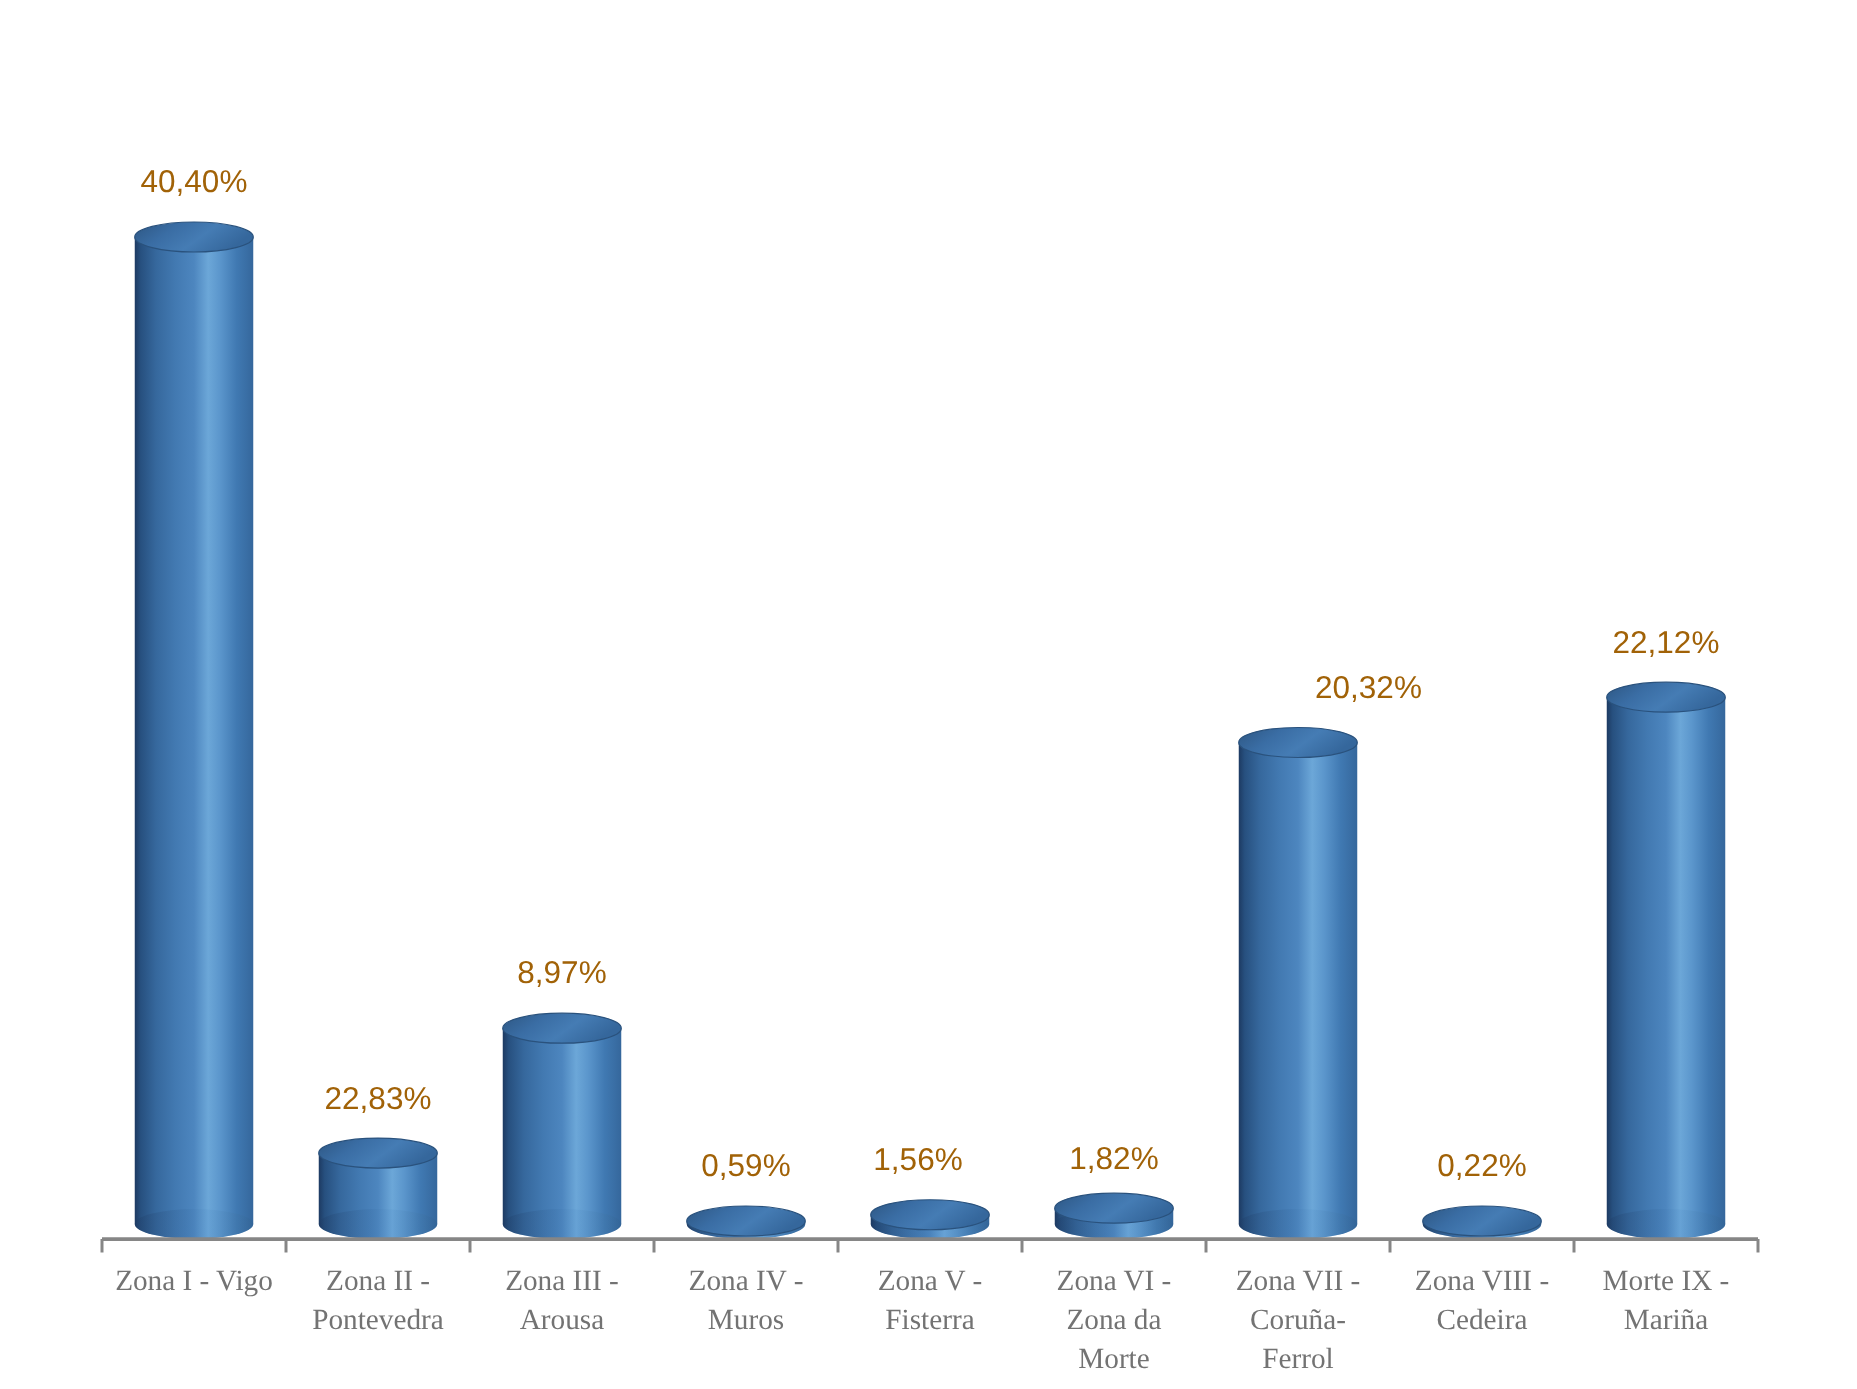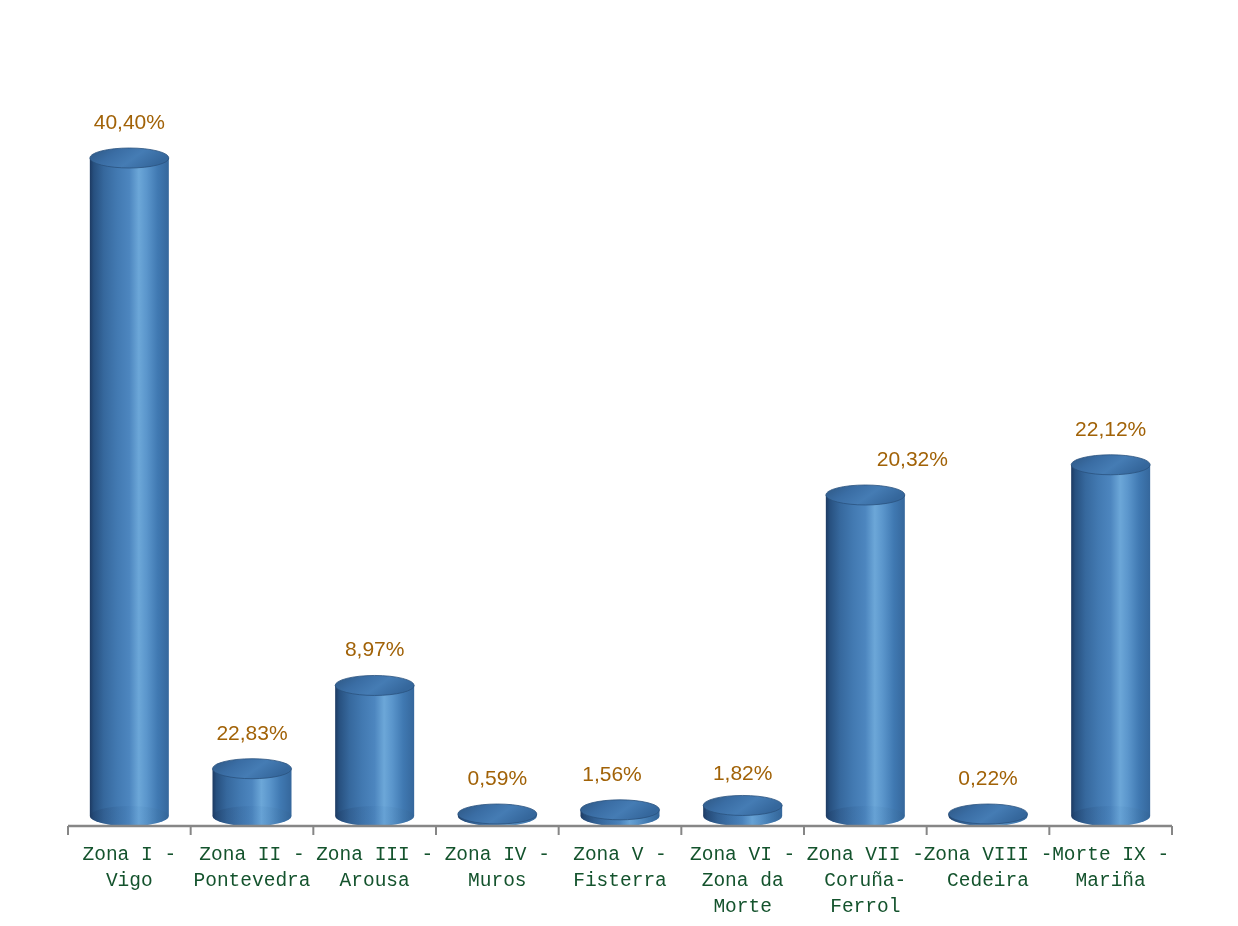--- a/index.html
+++ b/index.html
@@ -31,23 +31,23 @@
     font-family: "Liberation Sans", sans-serif;
     font-size: 21px;
     color: #a16207;
     text-align: center;
     white-space: nowrap;
     transform: translateX(-50%);
     letter-spacing: 0px;
   }
   .cat-label {
     position: absolute;
-    font-family: Liberation Mono, monospace;
+    font-family: Liberation Serif, serif;
     font-size: 19.5px;
-    color: #14532d;
+    color: #737373;
     text-align: center;
     line-height: 26px;
     transform: translateX(-50%);
     width: 130px;
   }
 </style>
 </head>
 <body>
 
 <div id="chart-root">

